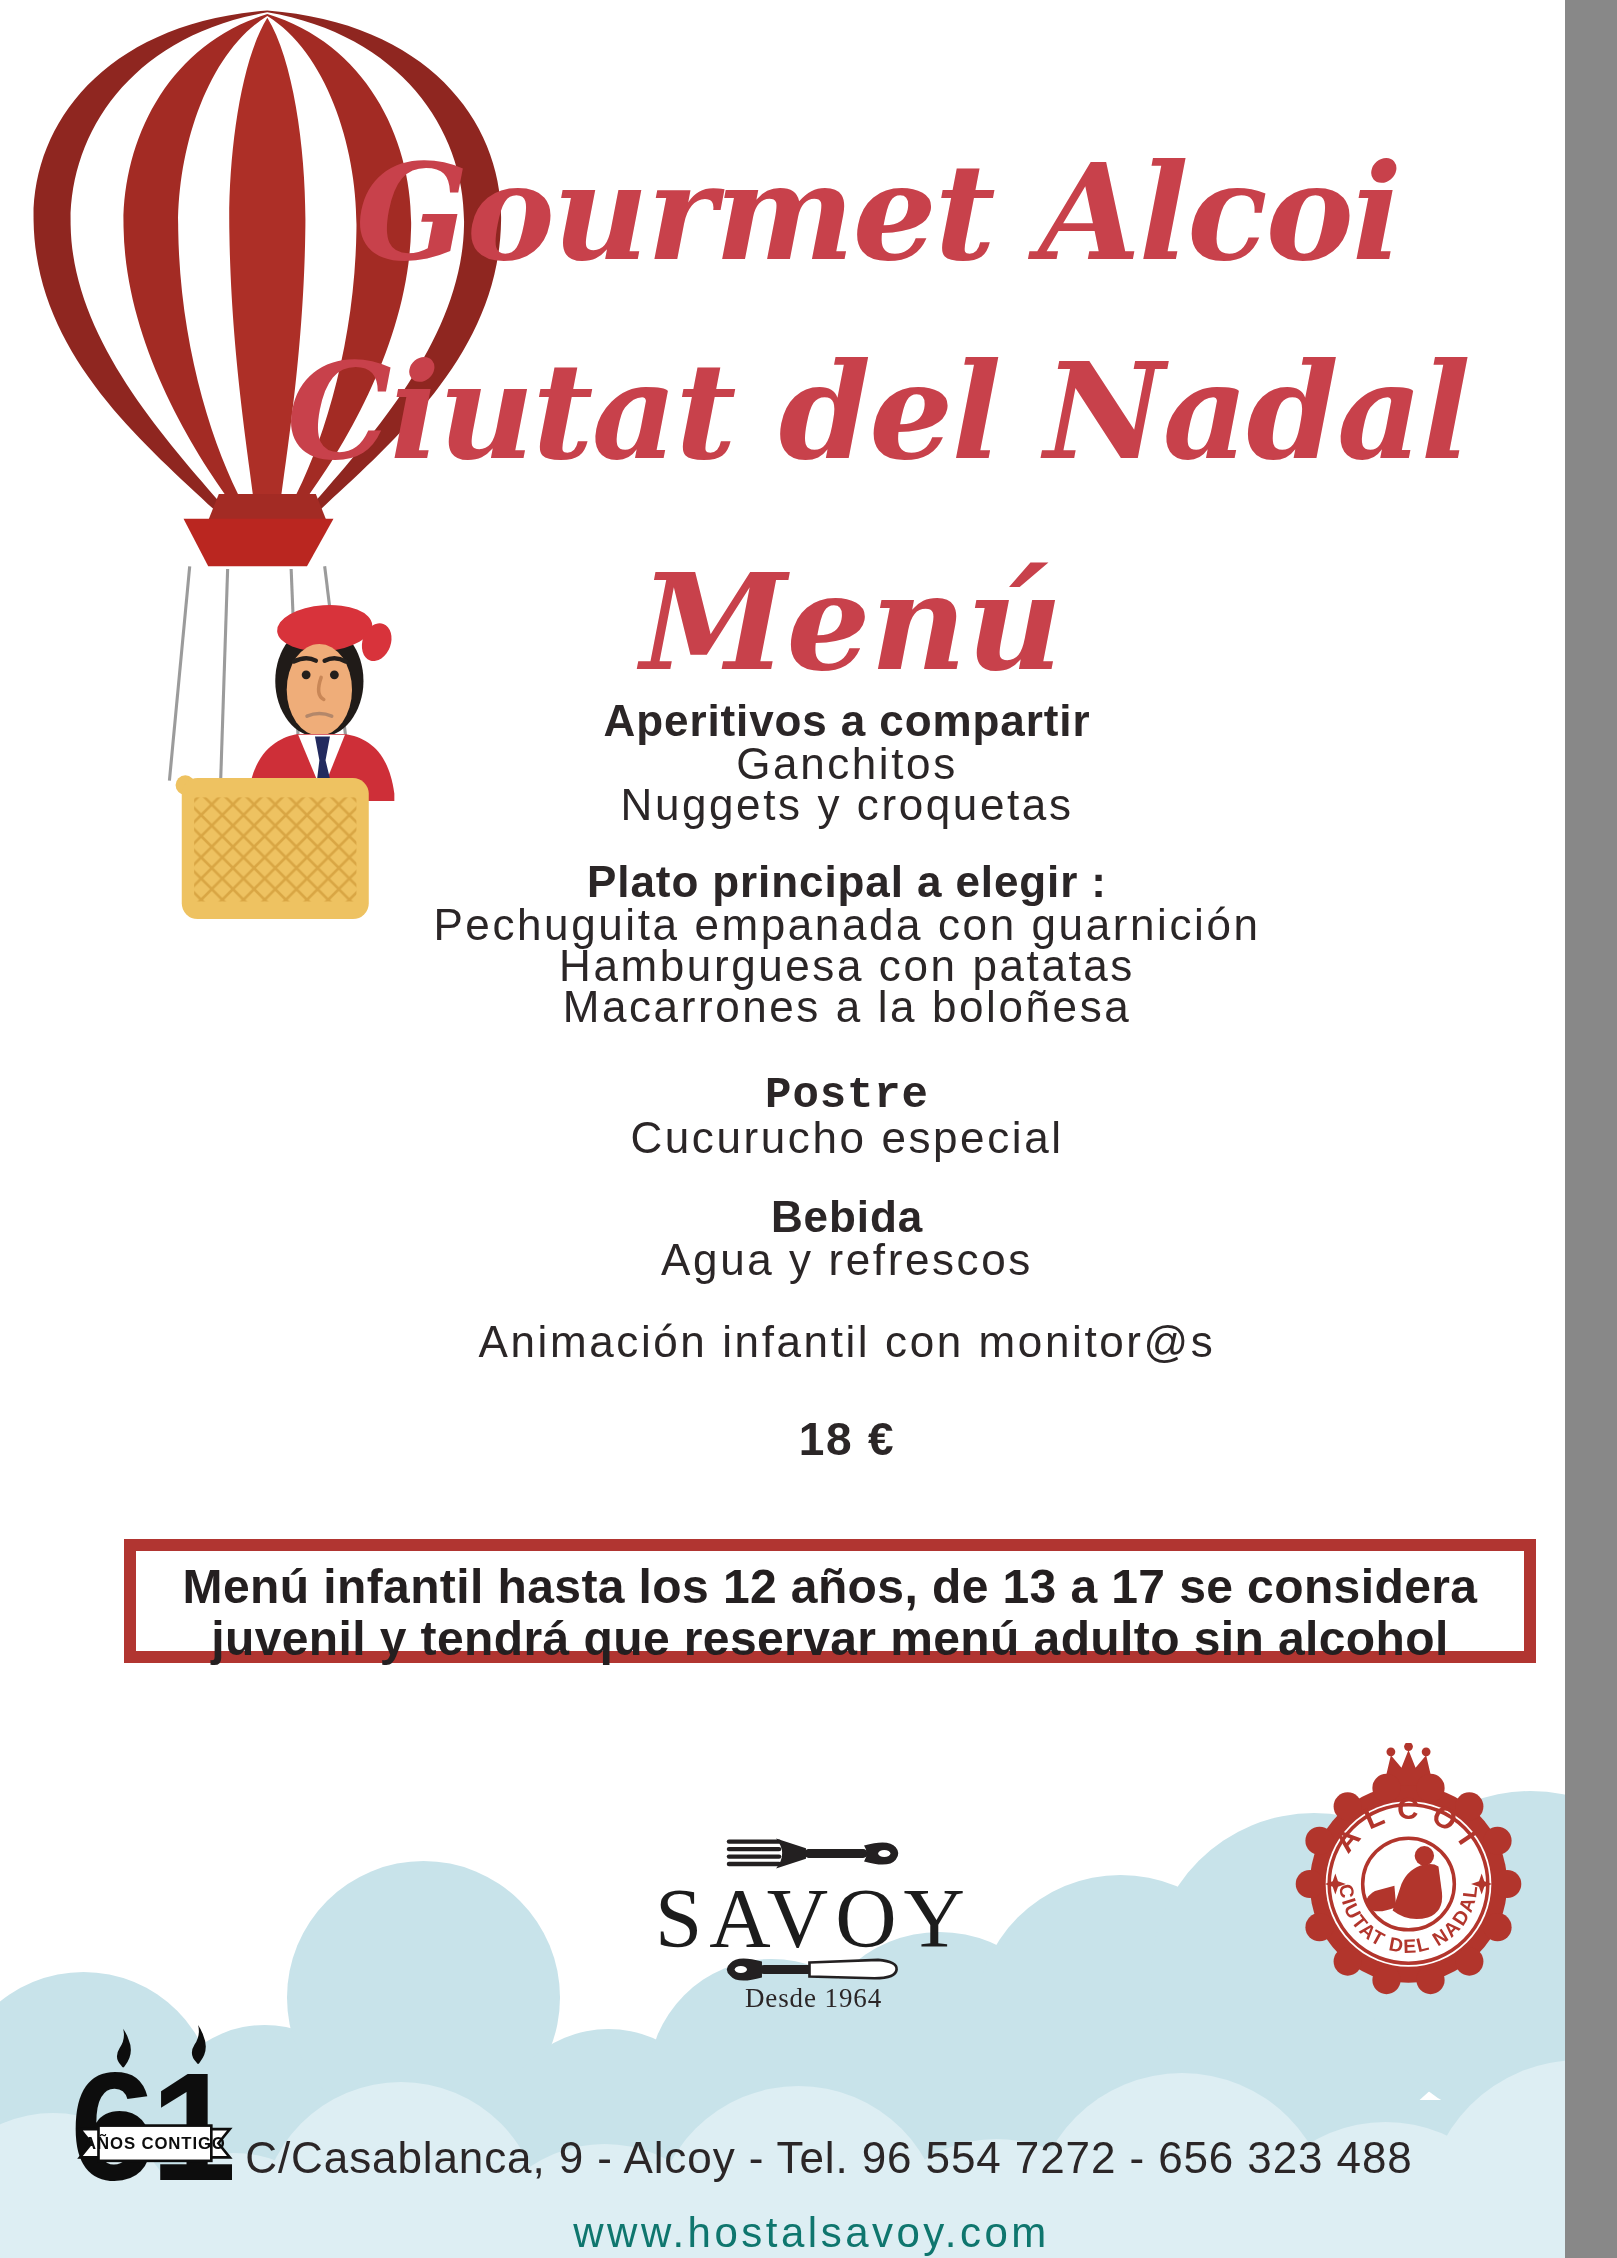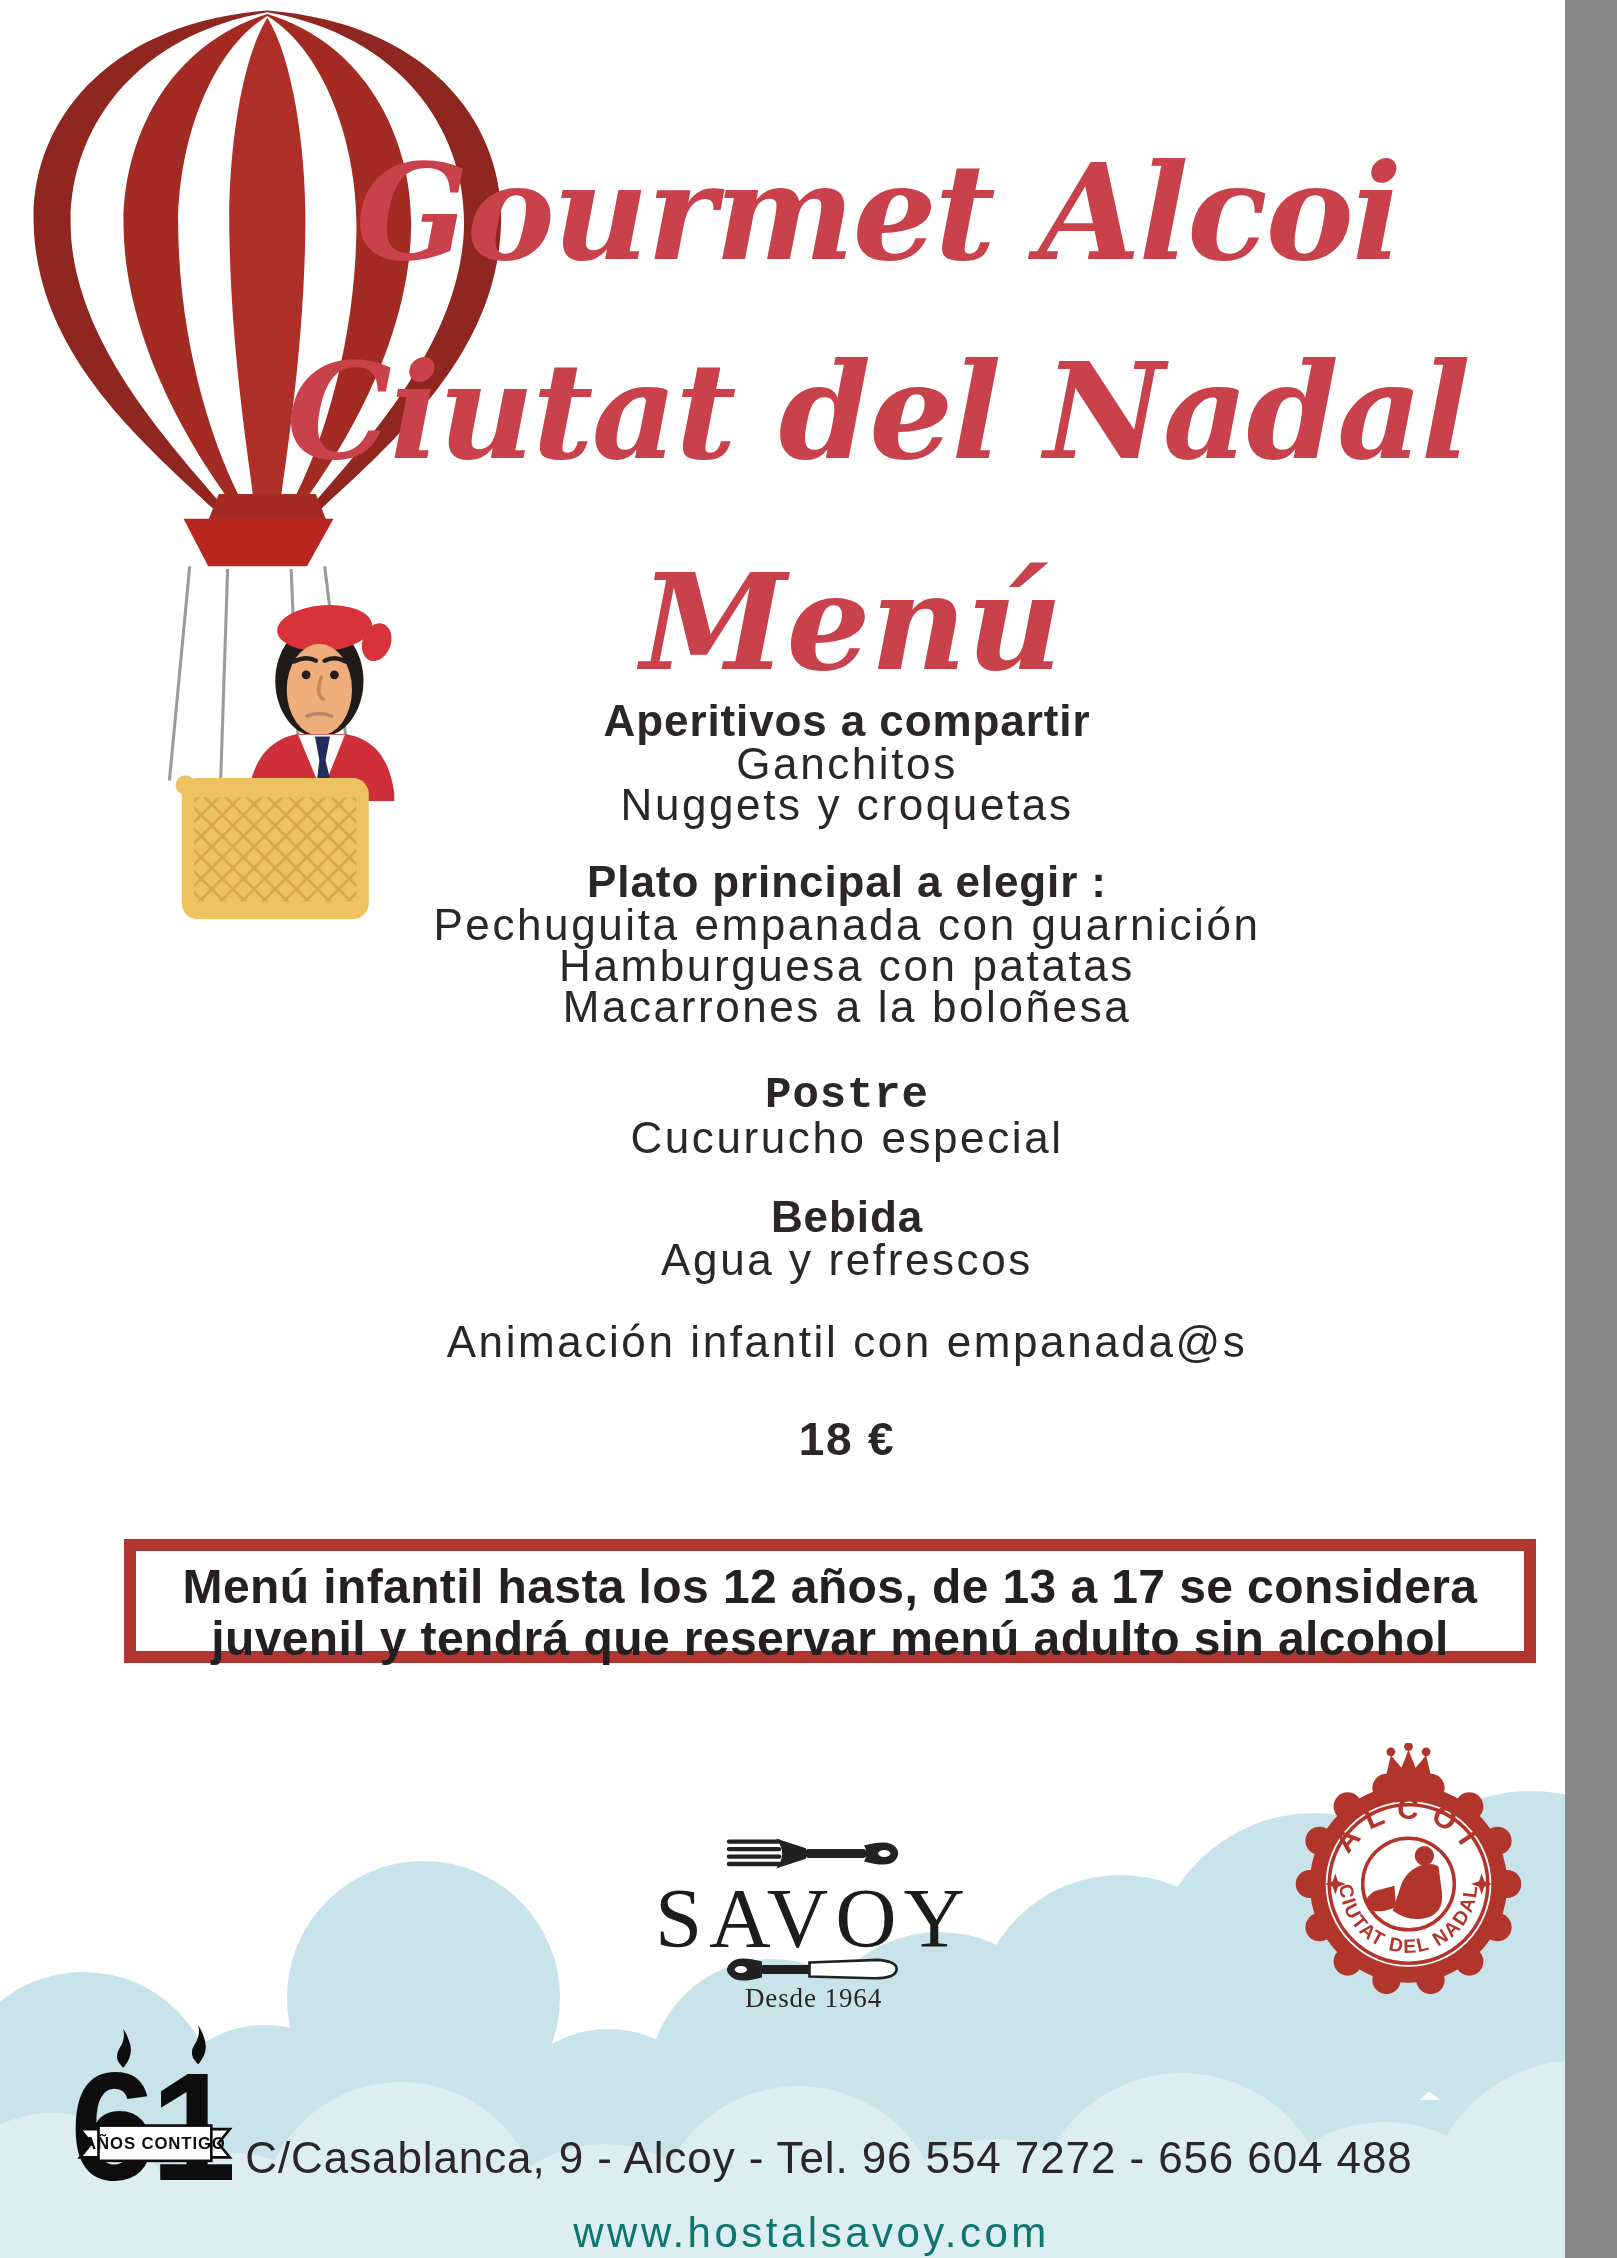--- a/index.html
+++ b/index.html
@@ -117,21 +117,21 @@
     <div class="mi">Pechuguita empanada con guarnición</div>
     <div class="mi">Hamburguesa con patatas</div>
     <div class="mi">Macarrones a la boloñesa</div>
 
     <div class="mh gap52">Postre</div>
     <div class="mi">Cucurucho especial</div>
 
     <div class="mh gap42">Bebida</div>
     <div class="mi">Agua y refrescos</div>
 
-    <div class="mi gap46">Animación infantil con empanada@s</div>
+    <div class="mi gap46">Animación infantil con monitor@s</div>
 
     <div class="price gap62">18 €</div>
   </div>
 
   <div class="abs" id="notice">
     <div>Menú infantil hasta los 12 años, de 13 a 17 se considera</div>
     <div>juvenil y tendrá que reservar menú adulto sin alcohol</div>
   </div>
 
   <svg class="abs" style="left:725px;top:1835px;" width="176" height="37" viewBox="0 0 200 42">
@@ -214,17 +214,17 @@
     <use href="#flm" transform="translate(85,-4)" fill="#0d0d0d"></use>
     <text x="115" y="192" text-anchor="middle" font-size="175" font-weight="bold" letter-spacing="-6" fill="#0d0d0d">61</text>
     <g>
       <polygon points="35,134 62,134 62,166 35,166 48,150" fill="#ffffff" stroke="#0d0d0d" stroke-width="3"></polygon>
       <polygon points="205,134 178,134 178,166 205,166 192,150" fill="#ffffff" stroke="#0d0d0d" stroke-width="3"></polygon>
       <rect x="56" y="130" width="128" height="40" fill="#ffffff" stroke="#0d0d0d" stroke-width="3"></rect>
       <text x="120" y="157" text-anchor="middle" font-size="19" font-weight="bold" letter-spacing="1" fill="#0d0d0d">AÑOS CONTIGO</text>
     </g>
   </svg>
 
-  <div class="abs" id="address">C/Casablanca, 9 - Alcoy - Tel. 96 554 7272 - 656 604 488</div>
+  <div class="abs" id="address">C/Casablanca, 9 - Alcoy - Tel. 96 554 7272 - 656 323 488</div>
   <div class="abs" id="website">www.hostalsavoy.com</div>
 
 </div>
 
 
 </body></html>

